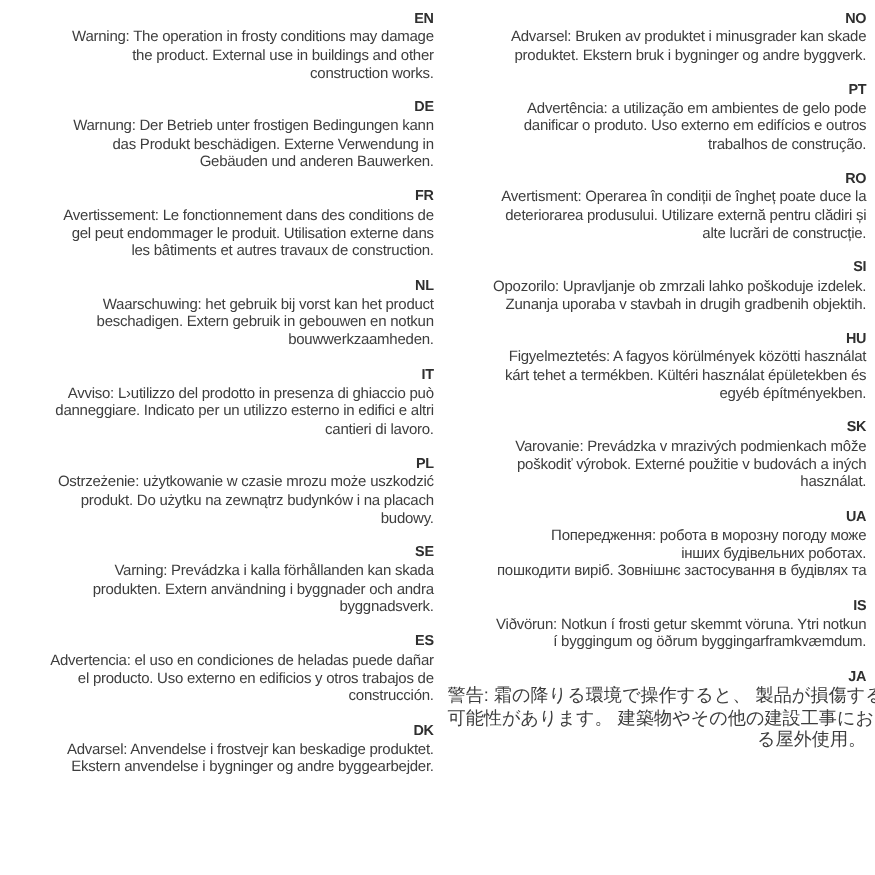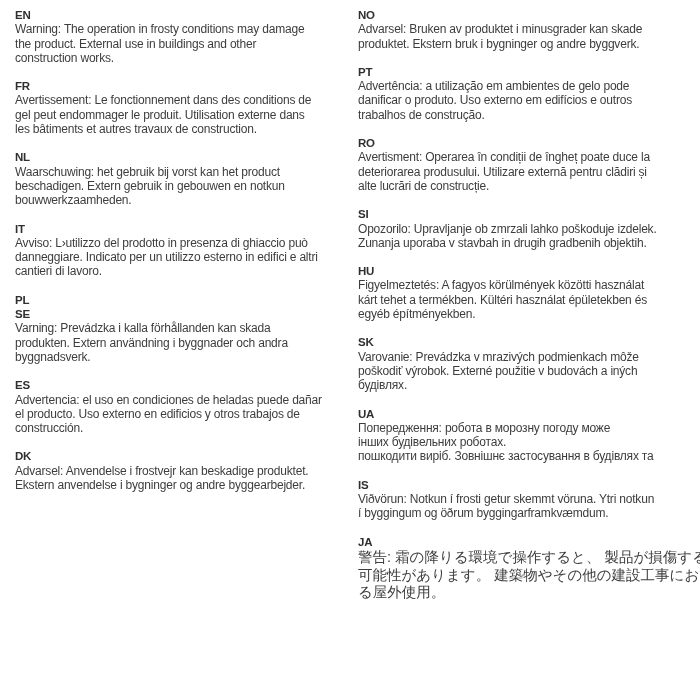--- a/index.html
+++ b/index.html
@@ -9,20 +9,21 @@
     background: #ffffff;
     font-family: "Liberation Sans", "DejaVu Sans", sans-serif;
     color: #3b3b3b;
     overflow: hidden;
   }
   .page {
     position: relative;
     width: 555px;
     height: 700px;
     background: #ffffff;
+    text-align: right;
   }
   .col {
     position: absolute;
     top: 8px;
   }
   .col-left  { left: 15px;  width: 332px; }
   .col-right { left: 358px; width: 335px; }
   .lang-section { margin: 0; }
   .lang-code {
     font-size: 11.5px;
@@ -57,20 +58,28 @@
 
     <section class="lang-section">
       <h2 class="lang-code">EN</h2>
       <p class="warning-text">
         <span class="line">Warning: The operation in frosty conditions may damage</span>
         <span class="line">the product. External use in buildings and other</span>
         <span class="line">construction works.</span>
       </p>
     </section>
 
+    <section class="lang-section">
+      <h2 class="lang-code">DE</h2>
+      <p class="warning-text">
+        <span class="line">Warnung: Der Betrieb unter frostigen Bedingungen kann</span>
+        <span class="line">das Produkt beschädigen. Externe Verwendung in</span>
+        <span class="line">Gebäuden und anderen Bauwerken.</span>
+      </p>
+    </section>
 
     <section class="lang-section">
       <h2 class="lang-code">FR</h2>
       <p class="warning-text">
         <span class="line">Avertissement: Le fonctionnement dans des conditions de</span>
         <span class="line">gel peut endommager le produit. Utilisation externe dans</span>
         <span class="line">les bâtiments et autres travaux de construction.</span>
       </p>
     </section>
 
@@ -87,20 +96,25 @@
       <h2 class="lang-code">IT</h2>
       <p class="warning-text">
         <span class="line">Avviso: L›utilizzo del prodotto in presenza di ghiaccio può</span>
         <span class="line">danneggiare. Indicato per un utilizzo esterno in edifici e altri</span>
         <span class="line">cantieri di lavoro.</span>
       </p>
     </section>
 
     <section class="lang-section">
       <h2 class="lang-code">PL</h2>
+      <p class="warning-text">
+        <span class="line">Ostrzeżenie: użytkowanie w czasie mrozu może uszkodzić</span>
+        <span class="line">produkt. Do użytku na zewnątrz budynków i na placach</span>
+        <span class="line">budowy.</span>
+      </p>
     </section>
 
     <section class="lang-section">
       <h2 class="lang-code">SE</h2>
       <p class="warning-text">
         <span class="line">Varning: Prevádzka i kalla förhållanden kan skada</span>
         <span class="line">produkten. Extern användning i byggnader och andra</span>
         <span class="line">byggnadsverk.</span>
       </p>
     </section>
@@ -168,21 +182,21 @@
         <span class="line">egyéb építményekben.</span>
       </p>
     </section>
 
 
     <section class="lang-section">
       <h2 class="lang-code">SK</h2>
       <p class="warning-text">
         <span class="line">Varovanie: Prevádzka v mrazivých podmienkach môže</span>
         <span class="line">poškodiť výrobok. Externé použitie v budovách a iných</span>
-        <span class="line">будівлях.</span>
+        <span class="line">használat.</span>
       </p>
     </section>
 
     <section class="lang-section">
       <h2 class="lang-code">UA</h2>
       <p class="warning-text">
         <span class="line">Попередження: робота в морозну погоду може</span>
         <span class="line">інших будівельних роботах.</span>
         <span class="line">пошкодити виріб. Зовнішнє застосування в будівлях та</span>
       </p>

